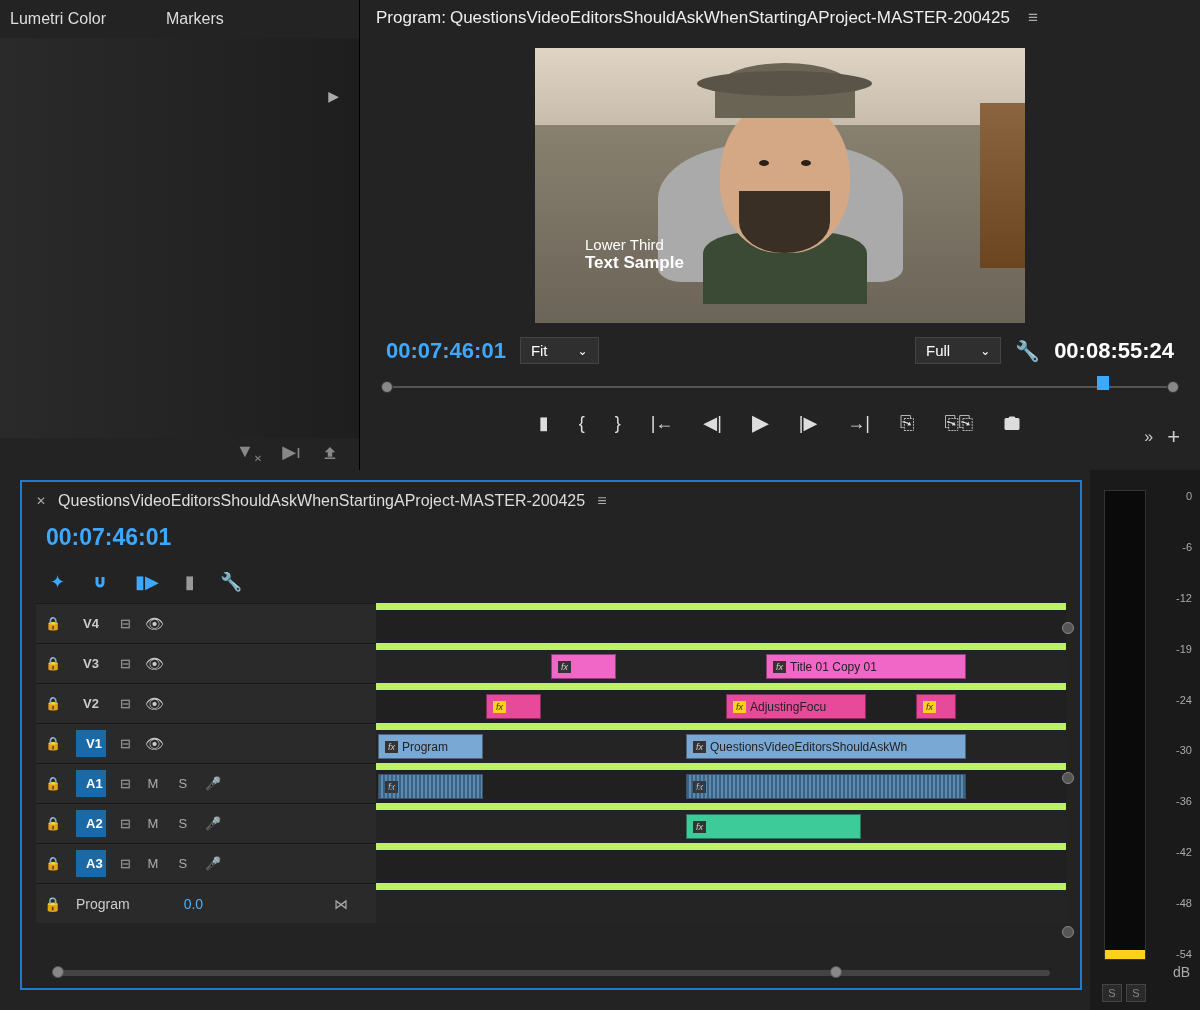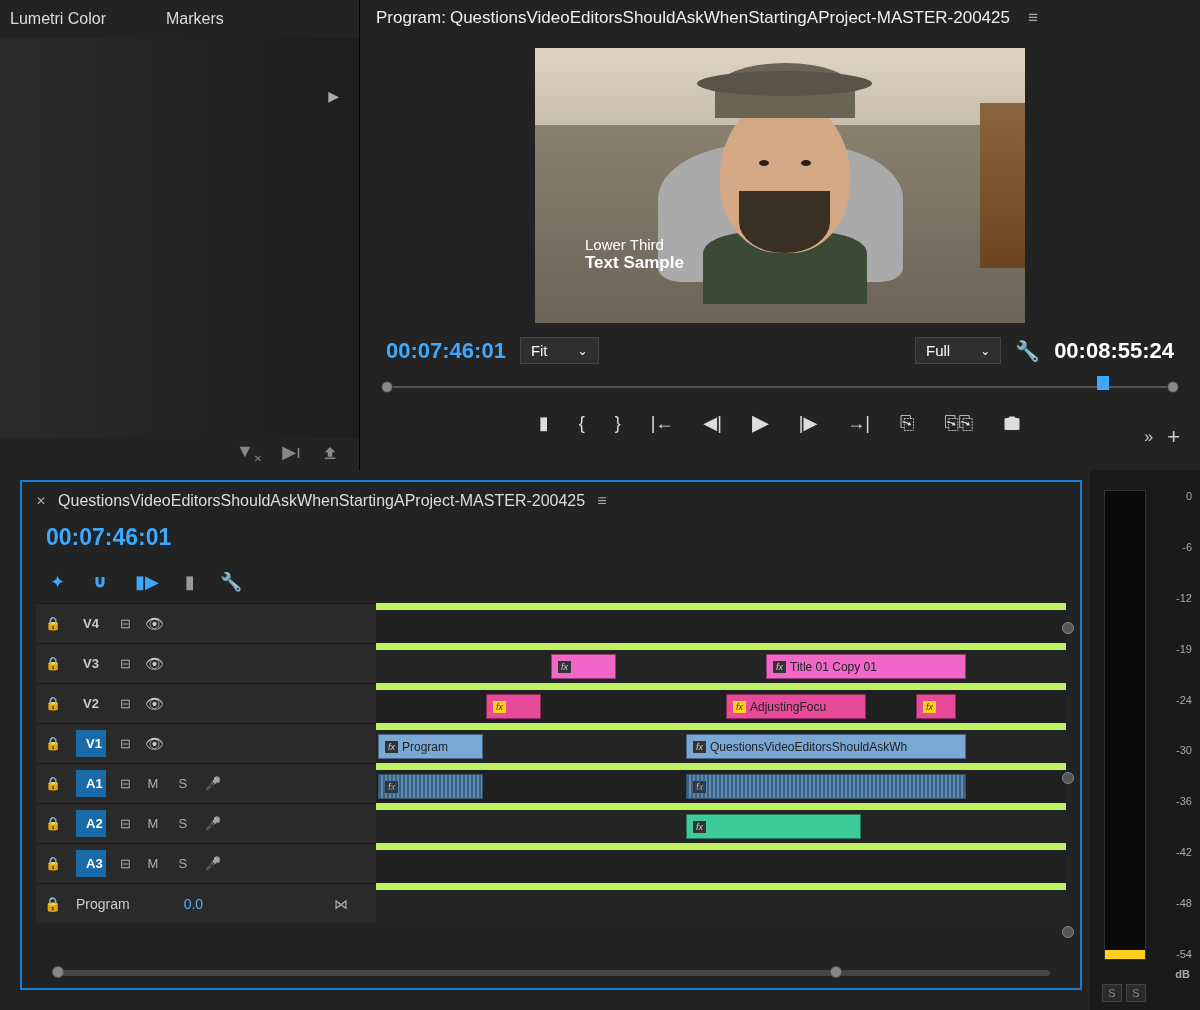--- a/index.html
+++ b/index.html
@@ -95,21 +95,21 @@
 .scroll-right .pip { width:12px; height:12px; background:#555; border:1px solid #888; border-radius:50%; position:absolute; }
 .scroll-bottom { position:absolute; bottom:8px; left:30px; right:30px; height:10px; }
 .scroll-bottom .track { height:6px; background:#444; border-radius:3px; position:relative; }
 .scroll-bottom .knob { position:absolute; width:12px; height:12px; background:#888; border:1px solid #555; border-radius:50%; top:-4px; }
 
 .audio-meter { width:110px; background:#1a1a1a; padding:10px 6px; position:relative; }
 .meter-scale { position:absolute; right:8px; top:20px; bottom:50px; display:flex; flex-direction:column; justify-content:space-between; font-size:11px; color:#aaa; text-align:right; }
 .meter-bars { position:absolute; left:14px; top:20px; bottom:50px; width:42px; background:#0a0a0a; border:1px solid #333; }
 .meter-fill { position:absolute; bottom:0; width:50%; background:linear-gradient(to top,#ffd020,#ffd020); height:2%; }
 .meter-fill.l { left:0; } .meter-fill.r { right:0; }
-.meter-db { position:absolute; bottom:30px; right:10px; font-size:11px; color:#aaa;font-weight:bold; }
+.meter-db { position:absolute; bottom:30px; right:10px; font-size:14px; color:#aaa; }
 .meter-solo { position:absolute; bottom:8px; left:12px; display:flex; gap:4px; }
 .meter-solo .s { width:20px; height:18px; background:#2a2a2a; border:1px solid #444; color:#888; font-size:11px; display:flex; align-items:center; justify-content:center; cursor:pointer; }
 
 svg.icon { width:18px; height:18px; fill:currentColor; vertical-align:middle; }
 </style>
 </head>
 <body>
 
 <div class="top-row">
   <div class="left-panel">

